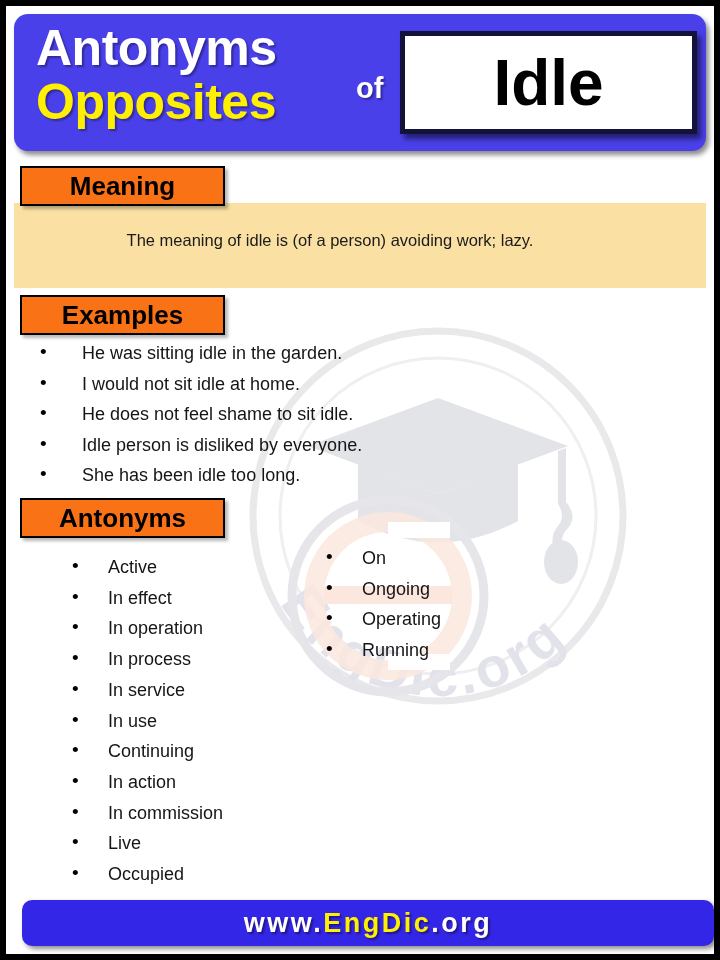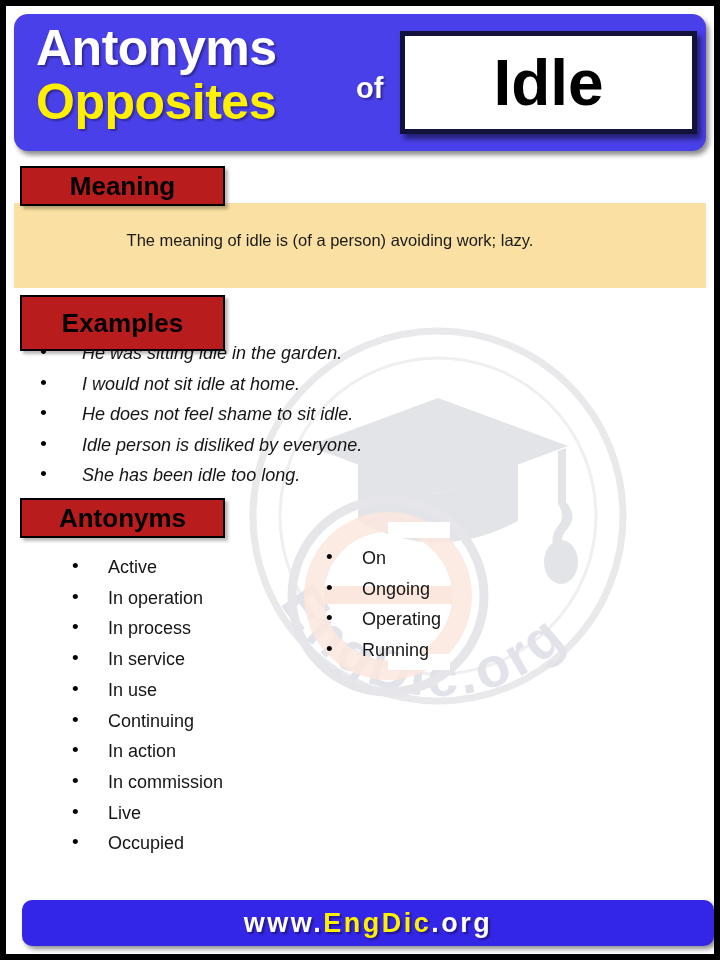--- a/index.html
+++ b/index.html
@@ -108,37 +108,37 @@
     font-size: 64px;
     font-weight: bold;
     color: #000000;
     letter-spacing: 0px;
     line-height: 1;
   }
 
   
   .label-box {
     position: absolute;
-    background: #b91c1c;
+    background: #f97316;
     border: 2px solid #000000;
     box-shadow: 3px 3px 3px rgba(0,0,0,0.28);
     display: flex;
     align-items: center;
     justify-content: center;
     z-index: 4;
   }
   .label-box span {
     font-size: 26px;
     font-weight: bold;
     color: #000000;
     letter-spacing: 0px;
   }
 
   #label-meaning  { left: 14px; top: 160px; width: 205px; height: 40px; }
-  #label-examples { left: 14px; top: 289px; width: 205px; height: 56px; }
+  #label-examples { left: 14px; top: 289px; width: 205px; height: 40px; }
   #label-antonyms { left: 14px; top: 492px; width: 205px; height: 40px; }
 
   
   .meaning-band {
     position: absolute;
     left: 8px;
     top: 197px;
     width: 692px;
     height: 85px;
     background: #fae0a2;
@@ -156,21 +156,20 @@
     z-index: 3;
   }
 
   
   .examples-list {
     position: absolute;
     left: 22px;
     top: 332px;
     width: 460px;
     z-index: 2;
-    font-style: italic;
   }
 
   .examples-list li {
     list-style: none;
     position: relative;
     font-size: 18px;
     color: #151515;
     line-height: 30.6px;
     padding-left: 54px;
     white-space: nowrap;
@@ -300,20 +299,21 @@
       <li>Idle person is disliked by everyone.</li>
       <li>She has been idle too long.</li>
     </ul>
 
     <div class="label-box" id="label-antonyms">
       <span>Antonyms</span>
     </div>
 
     <ul class="ant-col" id="ant-col-left">
       <li>Active</li>
+      <li>In effect</li>
       <li>In operation</li>
       <li>In process</li>
       <li>In service</li>
       <li>In use</li>
       <li>Continuing</li>
       <li>In action</li>
       <li>In commission</li>
       <li>Live</li>
       <li>Occupied</li>
     </ul>

